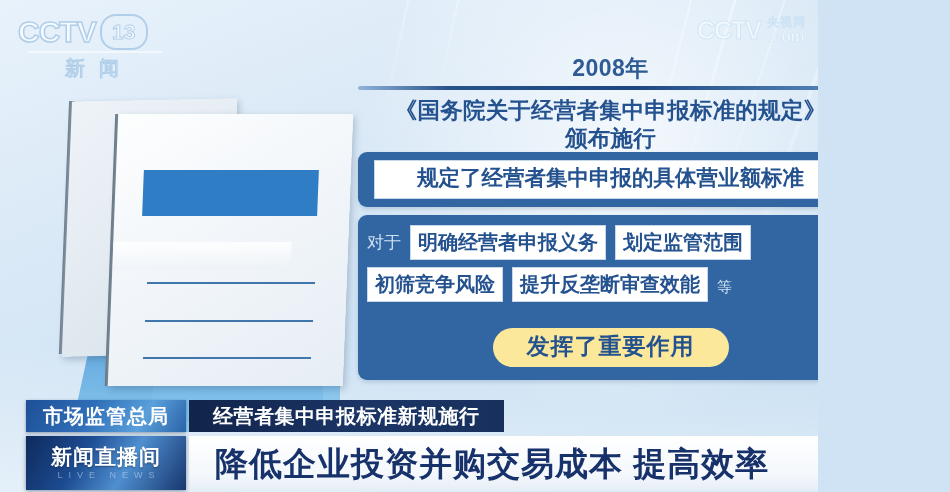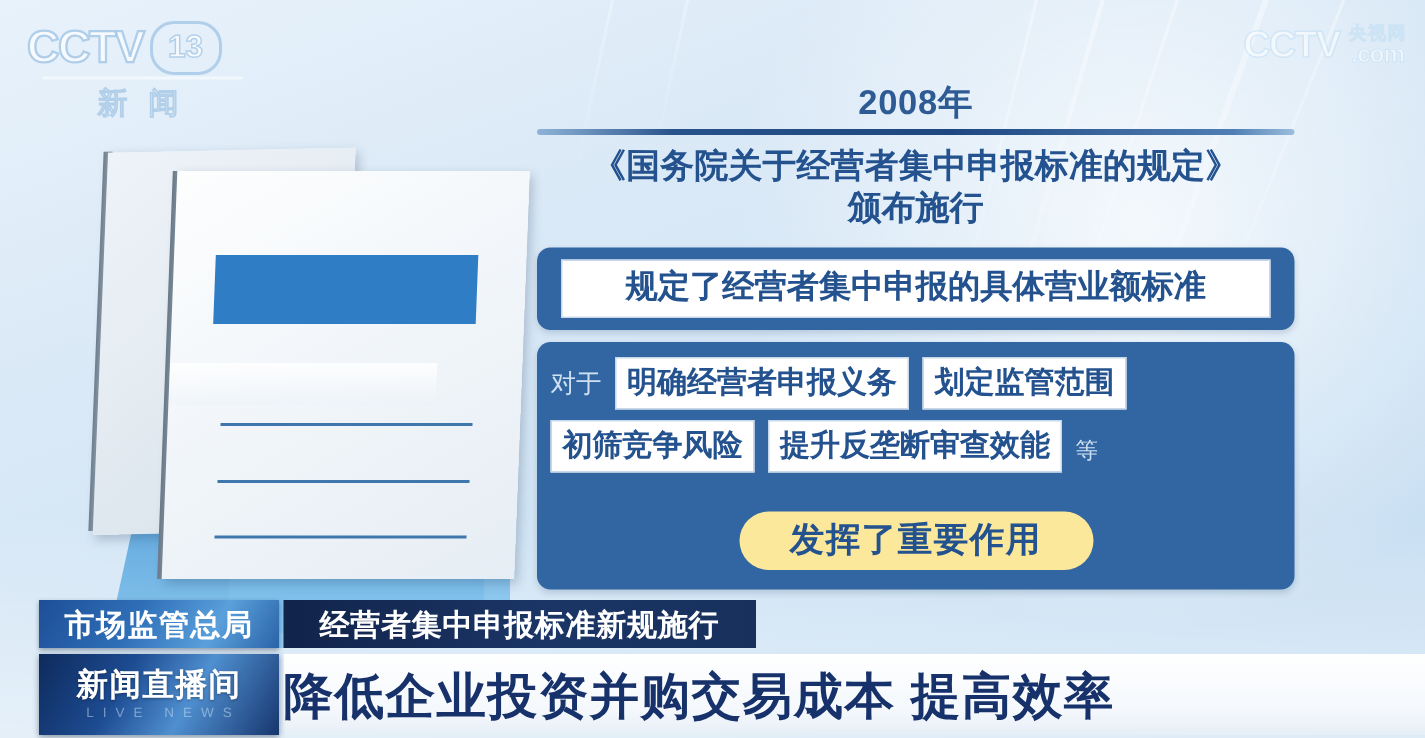--- a/index.html
+++ b/index.html
@@ -1,21 +1,21 @@
 <!DOCTYPE html>
 <html><head>
 <meta charset="utf-8">
 <style>
   html,body{margin:0;padding:0;}
   body{
     width:950px;height:492px;overflow:hidden;
     font-family:"Liberation Sans","DejaVu Sans",sans-serif;
     background:#cfe3f4;
   }
-  .screen{position:relative;width:950px;height:492px;overflow:hidden;}
+  .screen{position:relative;width:818px;height:492px;overflow:hidden;}
 
   
   .bg{
     position:absolute;inset:0;
     background:
       linear-gradient(160deg,#e8f2fb 0%,#dceaf7 28%,#cfe3f4 62%,#c3dcf1 100%);
   }
   .bg-swoosh{
     position:absolute;inset:0;overflow:hidden;opacity:.55;
   }
@@ -146,21 +146,21 @@
   .reg-title{
     text-align:center;color:#24528f;font-weight:700;font-size:22.5px;line-height:1.22;
     letter-spacing:.2px;
   }
   .reg-title .l2{display:block;}
 
   .panel{
     position:relative;background:#3166a2;border-radius:9px;
     box-shadow:0 2px 4px rgba(30,60,100,.18);
   }
-  .panel-a{margin-top:13px;padding:8px 16px;}
+  .panel-a{margin-top:0;padding:8px 16px;}
   .panel-b{margin-top:8px;padding:10px 9px 13px 9px;}
 
   .tagbox{
     display:inline-block;background:#ffffff;color:#24528f;
     font-weight:700;font-size:20px;line-height:1;
     padding:6px 7px 7px 7px;border:1px solid #c7d8ea;
     white-space:nowrap;vertical-align:middle;
   }
   .tagbox.wide{display:block;text-align:center;font-size:21.5px;padding:7px 6px 8px 6px;}
 
@@ -211,21 +211,21 @@
     margin-top:4px;color:rgba(205,225,245,.5);font-size:9px;letter-spacing:6px;
     line-height:1;padding-left:6px;
   }
   .lt-headline{
     flex:1;margin-left:3px;
     background:linear-gradient(180deg,#ffffff 0%,#f4f8fc 70%,#e6eef6 100%);
     display:flex;align-items:center;
   }
   .lt-headline span{
     color:#17316b;font-size:33px;font-weight:700;letter-spacing:1px;
-    padding-left:0;line-height:1;
+    padding-left:26px;line-height:1;
   }
 </style>
 </head>
 <body>
 
 <div class="screen">
 
   <div class="bg"></div>
   <div class="bg-glow"></div>
   <div class="bg-swoosh">

